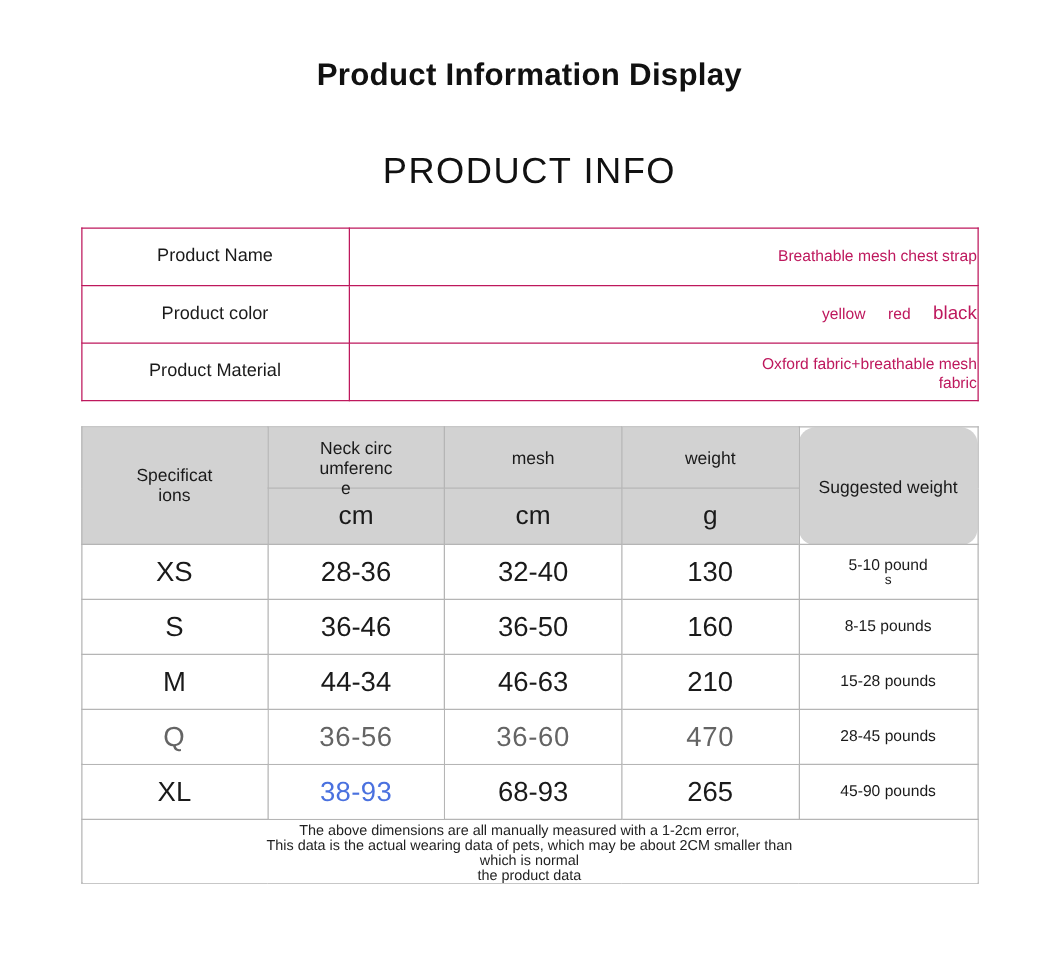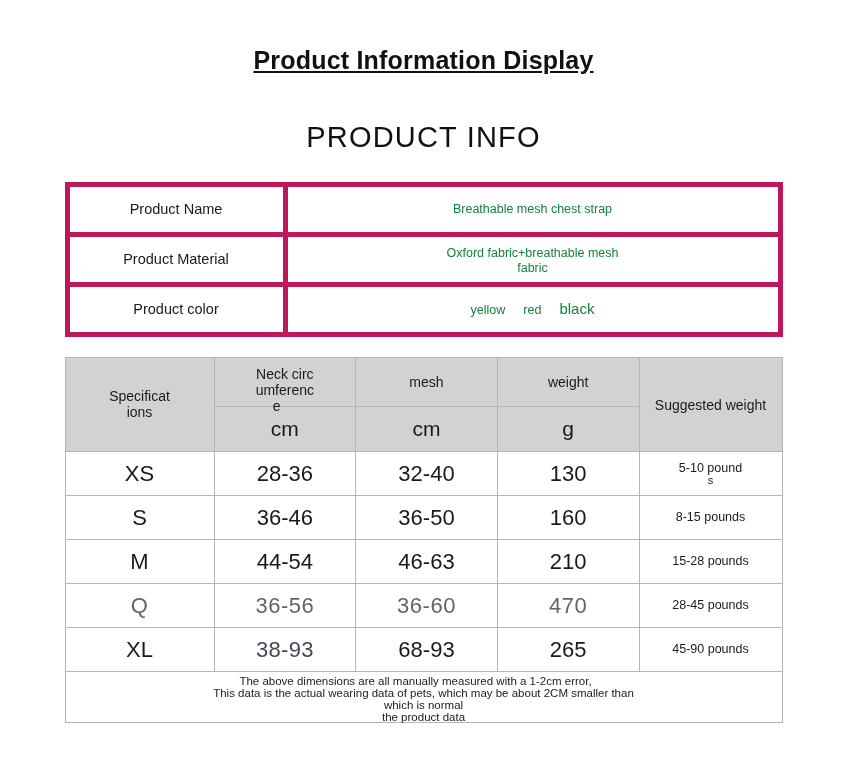--- a/index.html
+++ b/index.html
@@ -20,56 +20,55 @@
     height: 784px;
     position: relative;
   }
   .main-title {
     text-align: center;
     font-size: 25px;
     font-weight: bold;
     color: #111111;
     margin-top: 46px;
     letter-spacing: 0.2px;
-    text-decoration: underline;
   }
   .sub-title {
     text-align: center;
     font-size: 29px;
     font-weight: normal;
     color: #111111;
     margin-top: 46px;
     letter-spacing: 1.2px;
   }
 
   
   .info-table {
     width: 718px;
     margin: 28px auto 0 auto;
     border-collapse: collapse;
     table-layout: fixed;
   }
   .info-table td {
-    border: 5px solid #be185d;
+    border: 1px solid #be185d;
     padding: 0;
     vertical-align: middle;
     background: #ffffff;
   }
   .info-label {
     width: 213px;
     text-align: center;
     font-size: 14.5px;
     color: #1a1a1a;
     height: 45px;
     line-height: 1.25;
   }
   .info-value {
-    text-align: center;
+    text-align: right;
     font-size: 12.5px;
-    color: #15803d;
+    color: #be185d;
     height: 45px;
     line-height: 1.35;
     padding: 4px 10px;
   }
   .info-label .wrap2 {
     display: block;
     line-height: 1.05;
   }
   .color-row {
     display: inline-block;
@@ -107,37 +106,38 @@
     font-size: 14px;
     line-height: 1.15;
   }
   .hdr-unit {
     height: 44px;
     font-size: 21px;
   }
   .hdr-suggest {
     font-size: 14px;
     width: 142px;
+    border-radius: 13px;
   }
   .size-table tbody td {
     height: 43px;
   }
   .cell-size {
     font-size: 22px;
   }
   .cell-num {
     font-size: 22px;
   }
   .cell-sug {
     font-size: 12.5px;
     line-height: 1.15;
     margin-left: 28px;
   }
   .blur1 { color: #4a4a4a; opacity: 0.85; letter-spacing: 0.5px; }
-  .blur2 { color: #0f172a; opacity: 0.8; letter-spacing: 0.3px; }
+  .blur2 { color: #1d4ed8; opacity: 0.8; letter-spacing: 0.3px; }
   .note-cell {
     height: 62px;
     font-size: 11.5px;
     line-height: 1.35;
     color: #222;
     position: relative;
     padding: 4px 14px;
   }
   .note-stack {
     position: relative;
@@ -176,32 +176,32 @@
   <div class="main-title">Product Information Display</div>
   <div class="sub-title">PRODUCT INFO</div>
 
   <table class="info-table">
     <tbody>
       <tr>
         <td class="info-label">Product Name</td>
         <td class="info-value">Breathable mesh chest strap</td>
       </tr>
       <tr>
-        <td class="info-label">Product Material</td>
-        <td class="info-value">
-          <span>Oxford fabric+breathable mesh</span>
-          <span class="wrap-tail">fabric</span>
-        </td>
-      </tr>
-      <tr>
         <td class="info-label">Product color</td>
         <td class="info-value">
           <span class="color-row">
             <span class="color-yellow">yellow</span><span class="color-red">red</span><span class="color-black">black</span>
           </span>
+        </td>
+      </tr>
+      <tr>
+        <td class="info-label">Product Material</td>
+        <td class="info-value">
+          <span>Oxford fabric+breathable mesh</span>
+          <span class="wrap-tail">fabric</span>
         </td>
       </tr>
     </tbody>
   </table>
 
   <table class="size-table">
     <thead>
       <tr>
         <td class="hdr-spec" rowspan="2">
           <span>Specificat</span><br>
@@ -235,21 +235,21 @@
       </tr>
       <tr>
         <td class="cell-size">S</td>
         <td class="cell-num">36-46</td>
         <td class="cell-num">36-50</td>
         <td class="cell-num">160</td>
         <td class="cell-sug">8-15 pounds</td>
       </tr>
       <tr>
         <td class="cell-size">M</td>
-        <td class="cell-num">44-54</td>
+        <td class="cell-num">44-34</td>
         <td class="cell-num">46-63</td>
         <td class="cell-num">210</td>
         <td class="cell-sug">15-28 pounds</td>
       </tr>
       <tr>
         <td class="cell-size blur1">Q</td>
         <td class="cell-num blur1">36-56</td>
         <td class="cell-num blur1">36-60</td>
         <td class="cell-num blur1">470</td>
         <td class="cell-sug">28-45 pounds</td>

